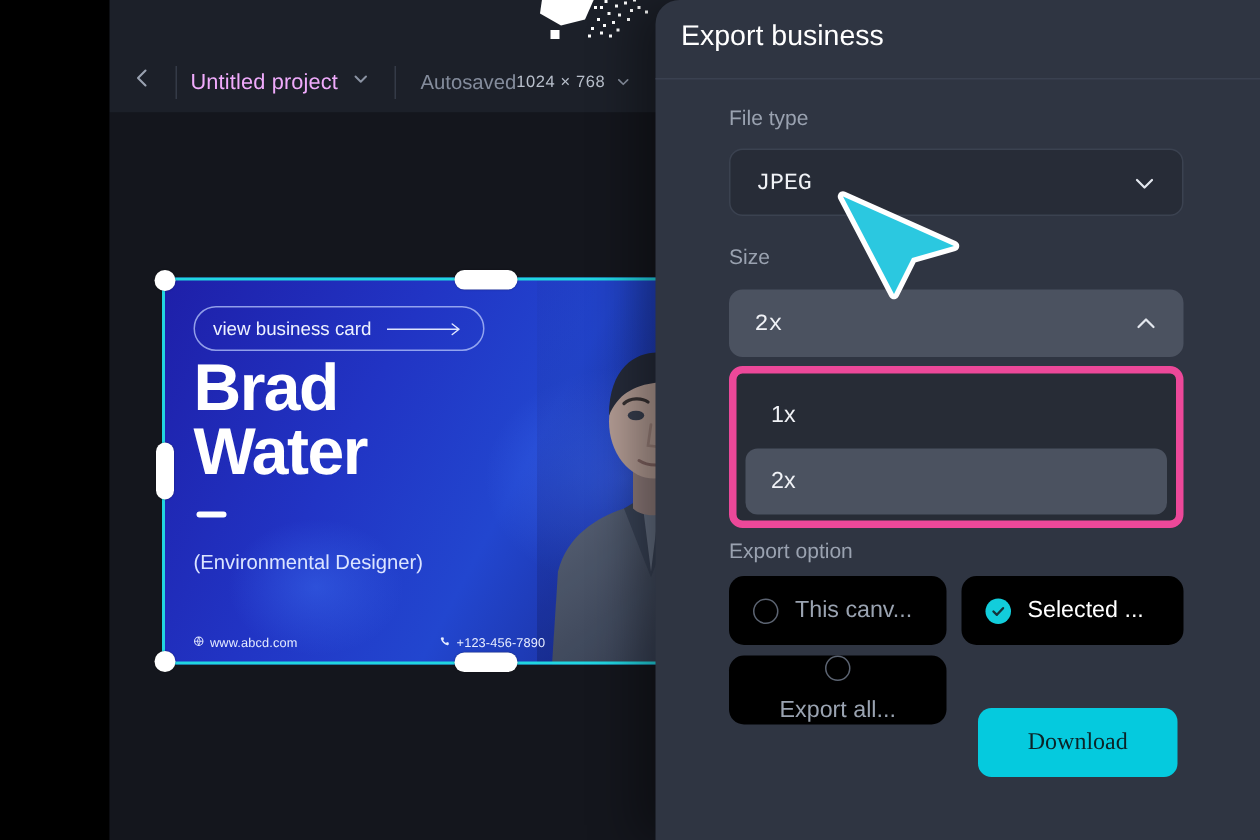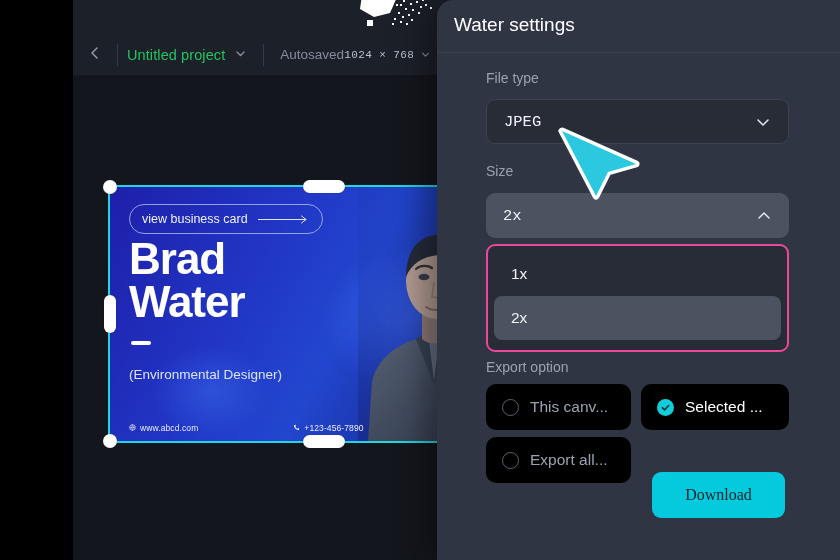--- a/index.html
+++ b/index.html
@@ -39,21 +39,21 @@
   .tb-back {
     width: 26px; height: 26px;
     display: flex; align-items: center; justify-content: center;
     color: #9aa2b1; flex: none;
   }
   .tb-sep {
     width: 1px; height: 22px; background: #343a47; flex: none;
     margin: 0 9px;
   }
   .tb-title {
-    color: #22c55e; font-size: 14.5px; letter-spacing: .1px;
+    color: #f0abfc; font-size: 14.5px; letter-spacing: .1px;
     white-space: nowrap;
   }
   .tb-caret {
     margin-left: 9px; color: #8b93a3; display: flex; align-items: center;
   }
   .tb-autosaved {
     color: #848c9c; font-size: 13.5px; white-space: nowrap;
   }
   .tb-dims {
     color: #b9c0cc; font-size: 11px; white-space: nowrap;
@@ -189,41 +189,41 @@
   }
   .select-box .chev {
     position: absolute; right: 16px; top: 0; bottom: 0;
     display: flex; align-items: center; color: #e3e7ee;
   }
 
   .dropdown {
     position: absolute; left: 49px; top: 191px;
     width: 303px; height: 108px;
     background: #272c36;
-    border: 2px solid #ec4899;
+    border: 5px solid #ec4899;
     border-radius: 9px;
     padding: 6px;
   }
   .dd-item {
     height: 44px; border-radius: 8px;
     display: flex; align-items: center; padding: 0 17px;
     color: #f0f2f6; font-size: 15.5px;
   }
   .dd-item.sel { background: #4b5260; }
 
   .opt-btn {
     position: absolute; height: 46px; border-radius: 10px;
     background: #000000;
     display: flex; align-items: center; gap: 11px;
     padding: 0 16px;
     font-size: 15.5px; white-space: nowrap;
   }
   .opt-this  { left: 49px;  top: 331px; width: 145px; }
   .opt-sel   { left: 204px; top: 331px; width: 148px; }
-  .opt-all   { left: 49px;  top: 384px; width: 145px; }
+  .opt-all   { left: 49px;  top: 384px; width: 145px; flex-direction: column; }
   .radio {
     width: 17px; height: 17px; border-radius: 50%;
     border: 1.6px solid #5c6472; flex: none;
   }
   .radio.on {
     border: none; background: #12cddb;
     display: flex; align-items: center; justify-content: center;
   }
   .opt-label { color: #9aa3b1; }
   .opt-sel .opt-label { color: #ffffff; }
@@ -265,21 +265,21 @@
         <div class="tb-title">Untitled project</div>
         <div class="tb-caret">
           <span>
             <svg width="13" height="13" viewBox="0 0 13 13">
                 <path d="M3 5 L6.5 8.5 L10 5" fill="none" stroke="#8b93a3" stroke-width="1.3" stroke-linecap="round" stroke-linejoin="round"></path>
               </svg>
           </span>
         </div>
         <div class="tb-sep" style="margin-left:16px;margin-right:16px;"></div>
         <div class="tb-autosaved">Autosaved</div>
-        <div class="tb-dims" style="font-family:Liberation Mono, monospace;">
+        <div class="tb-dims" style="">
           <span>1024 × 768</span>
           <span class="tb-caret">
             <svg width="11" height="11" viewBox="0 0 13 13">
                 <path d="M3 5 L6.5 8.5 L10 5" fill="none" stroke="#8b93a3" stroke-width="1.3" stroke-linecap="round" stroke-linejoin="round"></path>
               </svg>
           </span>
         </div>
         <div class="tb-sep" style="margin-left:24px;margin-right:10px;"></div>
         <div class="tb-playbtn">
           <span>
@@ -412,21 +412,21 @@
           <rect x="42" y="28" width="2" height="2"></rect>
             <rect x="61" y="24" width="2" height="2"></rect>
           <rect x="78" y="3" width="2" height="2"></rect>
             <rect x="80" y="12" width="2" height="2"></rect>
         </g>
       </svg>
     </div>
   </div>
 
   <div class="panel">
-    <div class="panel-title">Water settings</div>
+    <div class="panel-title">Export business</div>
     <div class="panel-divider"></div>
 
     <div class="panel-body">
 
       <div class="field-label lbl-filetype">File type</div>
       <div class="select-box sel-filetype">
         <span>JPEG</span>
         <span class="chev">
           <svg width="18" height="18" viewBox="0 0 18 18">
               <path d="M4 7 L9 12 L14 7" fill="none" stroke="#e3e7ee" stroke-width="1.5" stroke-linecap="round" stroke-linejoin="round"></path>

